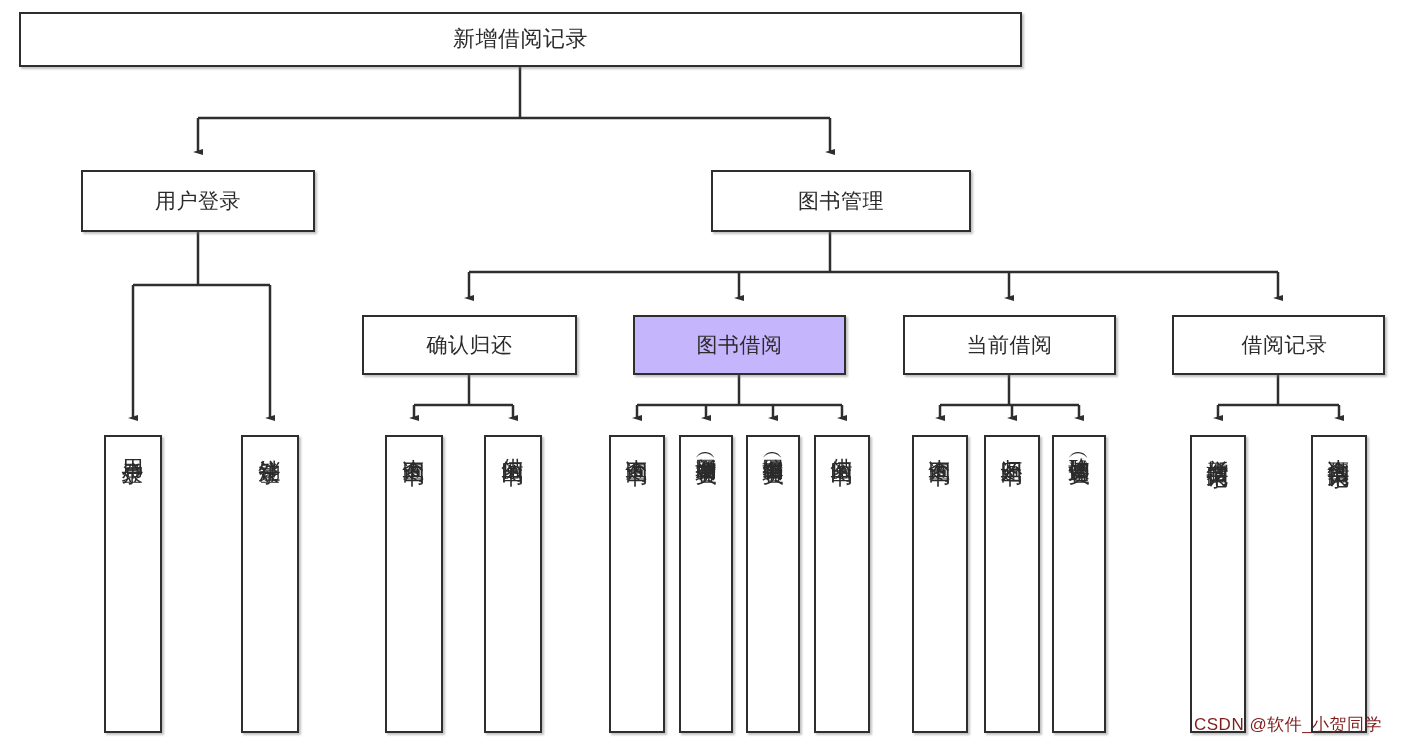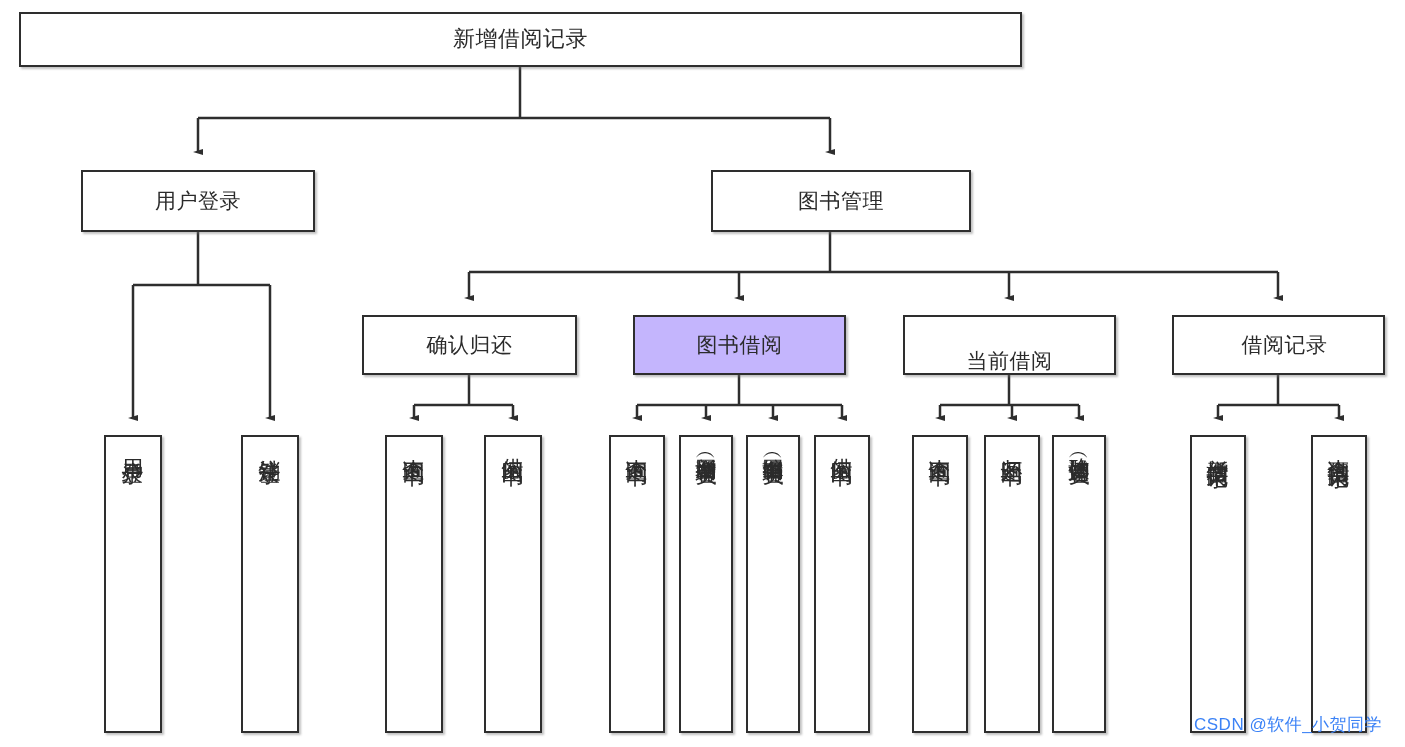--- a/index.html
+++ b/index.html
@@ -140,21 +140,21 @@
   <div class="node horiz" style="left: 711px; top: 170px; width: 260px; height: 62px; border-color: rgb(46, 46, 46); background: rgb(255, 255, 255); color: rgb(43, 43, 43);">
     <span class="label">图书管理</span>
   </div>
 
   <div class="node horiz" style="left: 362px; top: 315px; width: 215px; height: 60px; border-color: rgb(46, 46, 46); background: rgb(255, 255, 255); color: rgb(43, 43, 43);">
     <span class="label">确认归还</span>
   </div>
   <div class="node horiz" style="left: 633px; top: 315px; width: 213px; height: 60px; border-color: rgb(46, 46, 46); background: #c4b5fd; color: rgb(43, 43, 43);">
     <span class="label">图书借阅</span>
   </div>
-  <div class="node horiz" style="left: 903px; top: 315px; width: 213px; height: 60px; border-color: rgb(46, 46, 46); background: rgb(255, 255, 255); color: rgb(43, 43, 43); align-items: flex-end;">
+  <div class="node horiz" style="left: 903px; top: 315px; width: 213px; height: 60px; border-color: rgb(46, 46, 46); background: rgb(255, 255, 255); color: rgb(43, 43, 43);">
     <span class="label">当前借阅</span>
   </div>
   <div class="node horiz" style="left: 1172px; top: 315px; width: 213px; height: 60px; border-color: rgb(46, 46, 46); background: rgb(255, 255, 255); color: rgb(43, 43, 43); padding-left: 12px;">
     <span class="label">借阅记录</span>
   </div>
 
   <div class="node vert" style="left: 104px; top: 435px; width: 58px; height: 298px; border-color: rgb(46, 46, 46); background: rgb(255, 255, 255); color: rgb(43, 43, 43);">
     <span class="label">用户登录</span>
   </div>
   <div class="node vert" style="left: 241px; top: 435px; width: 58px; height: 298px; border-color: rgb(46, 46, 46); background: rgb(255, 255, 255); color: rgb(43, 43, 43);">
@@ -187,15 +187,15 @@
   <div class="node vert tall" style="left: 1052px; top: 435px; width: 54px; height: 298px; border-color: rgb(46, 46, 46); background: rgb(255, 255, 255); color: rgb(43, 43, 43);">
     <span class="label">确认归还（管理员）</span>
   </div>
   <div class="node vert" style="left: 1190px; top: 435px; width: 56px; height: 298px; border-color: rgb(46, 46, 46); background: rgb(255, 255, 255); color: rgb(43, 43, 43);">
     <span class="label">新增借阅记录</span>
   </div>
   <div class="node vert" style="left: 1311px; top: 435px; width: 56px; height: 298px; border-color: rgb(46, 46, 46); background: rgb(255, 255, 255); color: rgb(43, 43, 43);">
     <span class="label">查询借阅记录</span>
   </div>
 
-  <div class="watermark" style="left: 1194px; top: 713px; color: #3b82f6;">CSDN @软件_小贺同学</div>
+  <div class="watermark" style="left: 1194px; top: 713px; color: #7f1d1d;">CSDN @软件_小贺同学</div>
 
 </div>
 
 </body></html>

